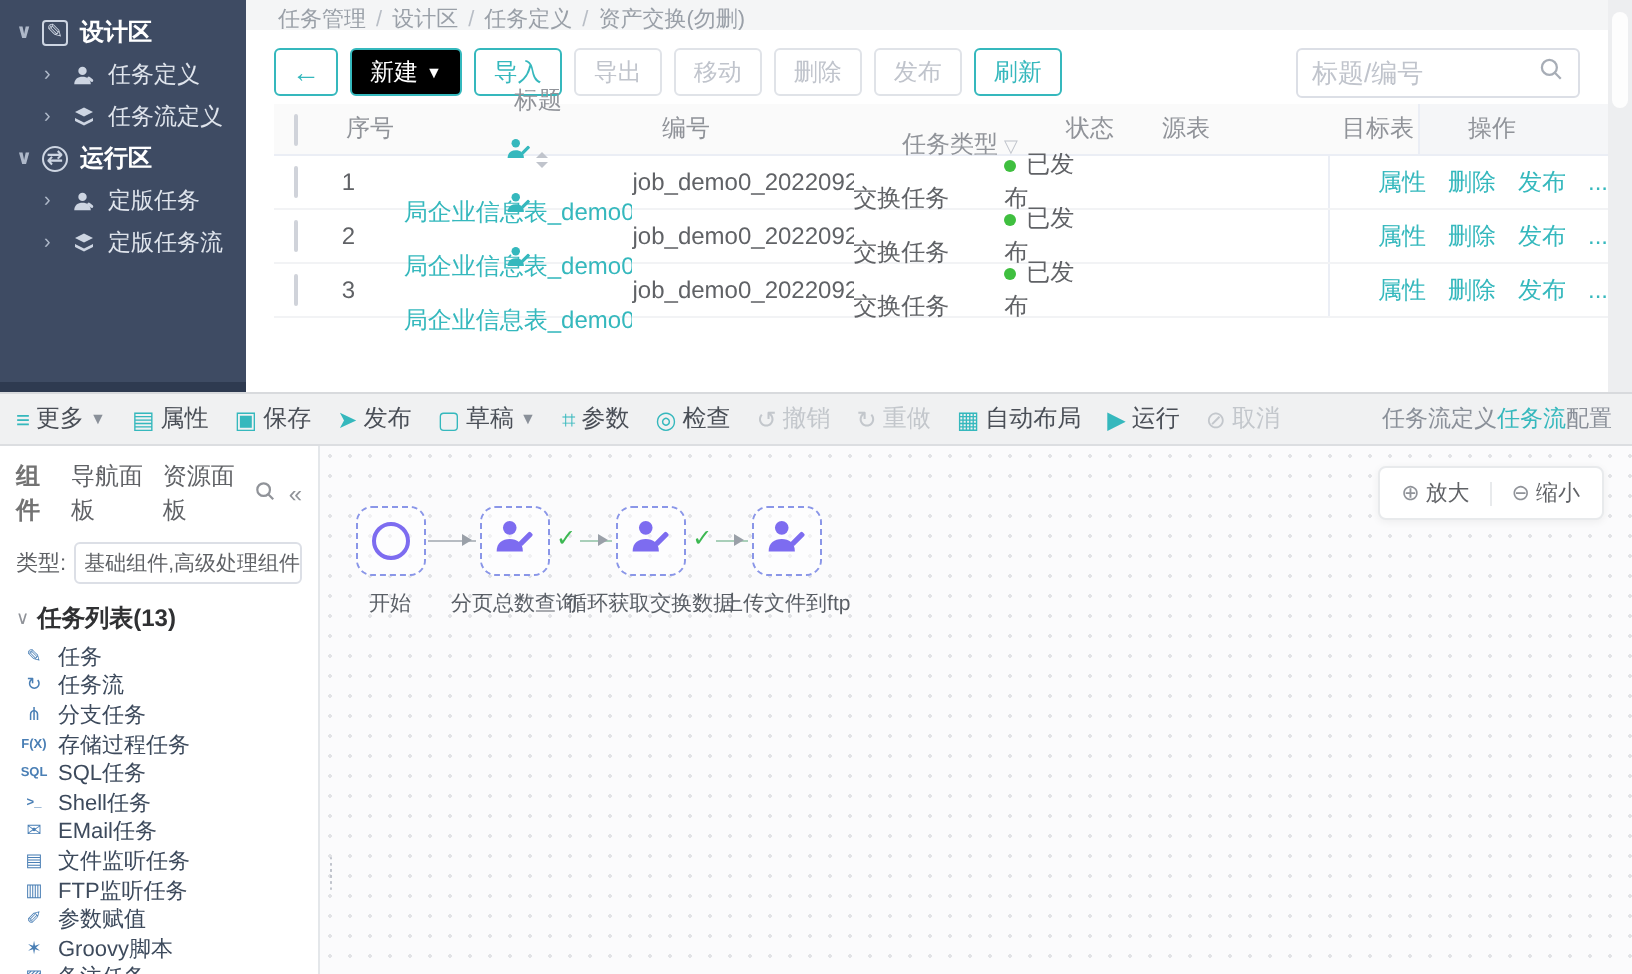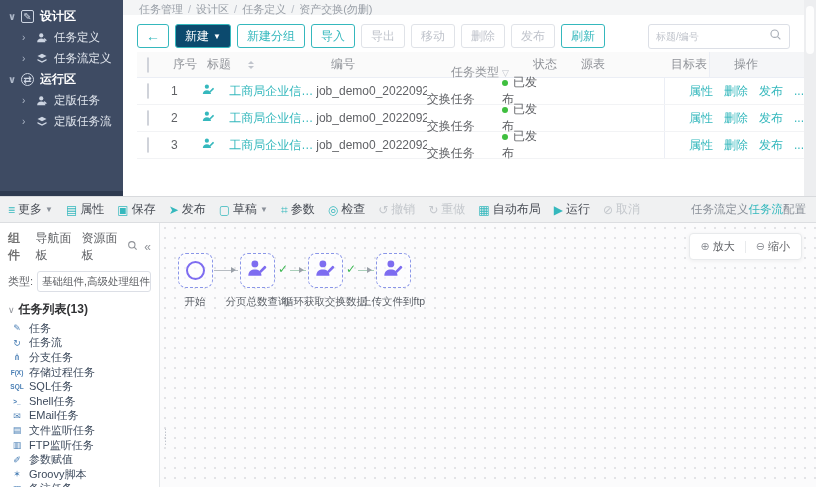--- a/index.html
+++ b/index.html
@@ -20,33 +20,33 @@
   .sidebar-bottom { position:absolute; left:0; bottom:0; width:100%; height:5px; background:#2e3a50; }
 
   .top-main { flex:1; min-width:0; display:flex; flex-direction:column; }
   .breadcrumb { height:15px; padding:2px 0 0 16px; font-size:11px; color:#9aa0a8; white-space:nowrap; }
   .crumb-sep { margin:0 5px; color:#b9bec6; }
   .list-card { flex:1; background:#fff; padding:5px 0 0 14px; overflow:hidden; display:flex; flex-direction:column; }
 
   .toolbar { display:flex; align-items:center; height:32px; gap:6px; padding-right:14px; }
   .btn { height:24px; padding:0 9px; border-radius:3px; font-size:12px; background:#fff;
          border:1px solid #35b8bd; color:#35b8bd; display:inline-flex; align-items:center; gap:4px; cursor:pointer; white-space:nowrap; }
-  .btn.primary { background:#0c4a6e; color:#fff; border-color:#35b8bd; }
+  .btn.primary { background:#000000; color:#fff; border-color:#35b8bd; }
   .btn.disabled { border-color:#e0e3e8; color:#c0c4cc; cursor:default; }
   .btn .caret { font-size:8px; }
   .btn-back { width:32px; justify-content:center; font-size:14px; font-weight:bold; }
   .searchbox { margin-left:auto; width:142px; height:25px; border:1px solid #dcdfe6; border-radius:3px;
                display:flex; align-items:center; padding:0 7px; background:#fff; }
-  .searchbox input { border:none; outline:none; flex:1; min-width:0; font-size:10px; color:#606266; font-family:inherit; }
+  .searchbox input { border:none; outline:none; flex:1; min-width:0; font-size:13px; color:#606266; font-family:inherit; }
   .searchbox input::placeholder { color:#c0c4cc; }
 
   .table { flex:1; display:flex; flex-direction:column; font-size:12px; }
   .trow { display:flex; align-items:center; height:27px; border-bottom:1px solid #f2f3f5; padding-left:10px; }
   .trow.thead { height:26px; background:#fafafa; color:#909399; border-bottom:1px solid #ebeef5; }
-  .col-cb { width:26px; } .col-idx { width:34px; } .col-title { width:124px; display:flex; align-items:center; gap:14px; overflow:hidden; }
+  .col-cb { width:26px; } .col-idx { width:34px; } .col-title { width:124px; display:flex; align-items:center; gap:14px; overflow:hidden;flex-direction:column; }
   .col-code { width:120px; overflow:hidden; white-space:nowrap; } .col-type { width:82px;margin-top:16px; } .col-status { width:48px; }
   .col-src { width:90px; } .col-tgt { width:38px; }
   .col-ops { flex:1; border-left:1px solid #ebeef5; padding-left:24px; display:flex; gap:11px; align-self:stretch; align-items:center; }
   .thead .col-ops { background:#f5f6f8; }
   .checkbox { width:13px; height:13px; border:1px solid #d0d3da; border-radius:2px; background:#fff; cursor:pointer; }
   .link { color:#35b8bd; cursor:pointer; text-decoration:none; white-space:nowrap; }
   .title-link { overflow:hidden; text-overflow:ellipsis; }
   .sort-ic { display:inline-flex; flex-direction:column; margin-left:3px; vertical-align:middle; }
   .sort-ic i { border:3.5px solid transparent; display:block; }
   .sort-ic i.up { border-bottom-color:#c0c4cc; margin-bottom:1px; }
@@ -179,21 +179,20 @@
 
       <div class="list-card">
         <div class="toolbar">
           <button class="btn btn-back">
               <span>←</span>
             </button>
           <button class="btn primary">
               <span>新建</span>
               <span class="caret">▼</span>
             </button>
-          <button class="btn">新建分组</button>
           <button class="btn">导入</button>
           <button class="btn disabled">导出</button>
           <button class="btn disabled">移动</button>
           <button class="btn disabled">删除</button>
           <button class="btn disabled">发布</button>
           <button class="btn">刷新</button>
           <div class="searchbox">
             <input placeholder="标题/编号" style="">
             <span>
               <svg width="13" height="13" viewBox="0 0 16 16">

